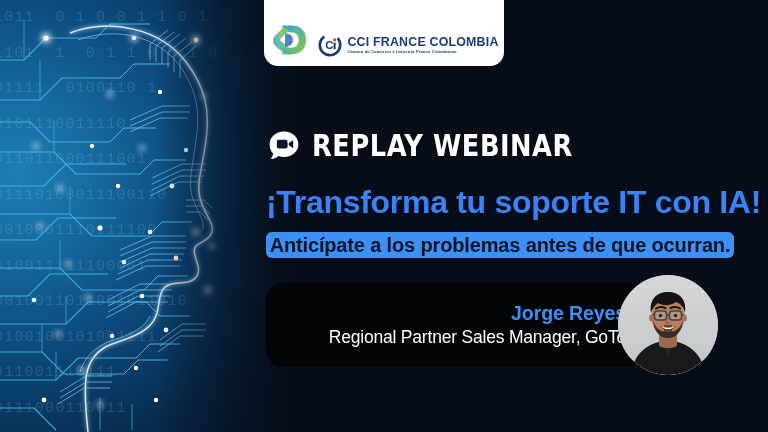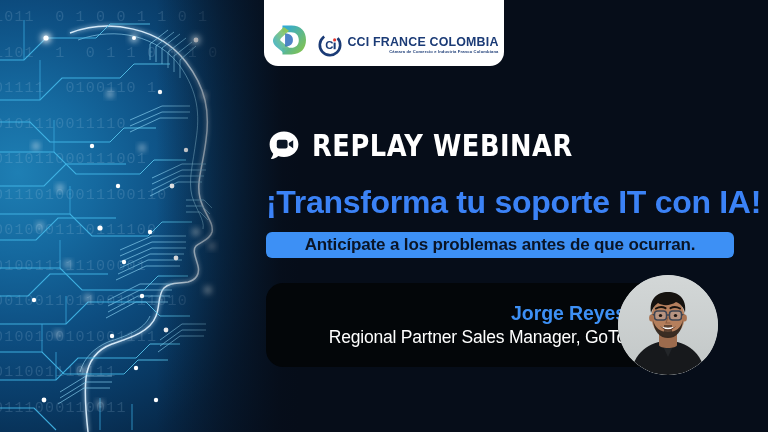--- a/index.html
+++ b/index.html
@@ -33,21 +33,21 @@
   
   #logo-card{
     position:absolute; left:264px; top:-18px; width:240px; height:84px;
     background:#ffffff; border-radius:14px;
     display:flex; align-items:flex-end; justify-content:center;
     padding-bottom:9px; gap:9px;
   }
   #d-mark{ width:40px; height:34px; flex:0 0 auto; }
   #cci-wrap{ display:flex; align-items:center; gap:5px; }
   #cci-ring{ width:24px; height:24px; flex:0 0 auto; }
-  .cci-text{ display:flex; flex-direction:column; gap:1px;align-items:flex-end; }
+  .cci-text{ display:flex; flex-direction:column; gap:1px; }
   .cci-title{
     font-size:12.4px; font-weight:bold; color:#1b3b76;
     letter-spacing:.2px; line-height:1;
   }
   .cci-sub{
     font-size:4.1px; font-weight:bold; color:#1b3b76;
     letter-spacing:.15px; line-height:1; white-space:nowrap;
   }
 
   
@@ -69,21 +69,21 @@
     letter-spacing:-.3px; white-space:nowrap;
   }
 
   
   #pill{
     position:absolute; left:266px; top:232px; width:468px; height:26px;
     background:#3d90f5; border-radius:6px;
     display:flex; align-items:center; justify-content:center;
   }
   #pill-text{
-    font-size:17px; font-weight:bold; color:#0a1425; letter-spacing:-.15px;
+    font-size:20px; font-weight:bold; color:#0a1425; letter-spacing:-.15px;
   }
 
   
   #speaker-card{
     position:absolute; left:266px; top:283px; width:420px; height:84px;
     background:#030609; border-radius:17px;
     display:flex; flex-direction:column; align-items:flex-end;
     justify-content:center; padding-right:60px; gap:2px;
   }
   #speaker-name{

